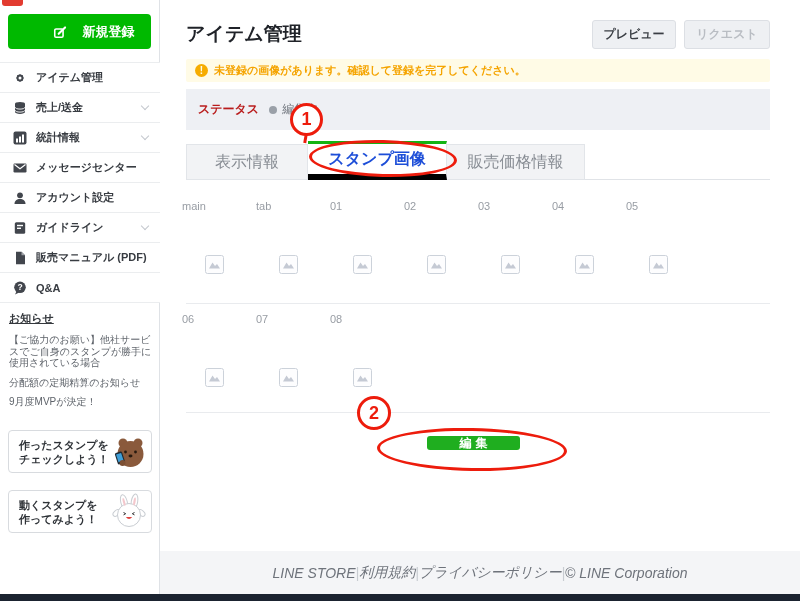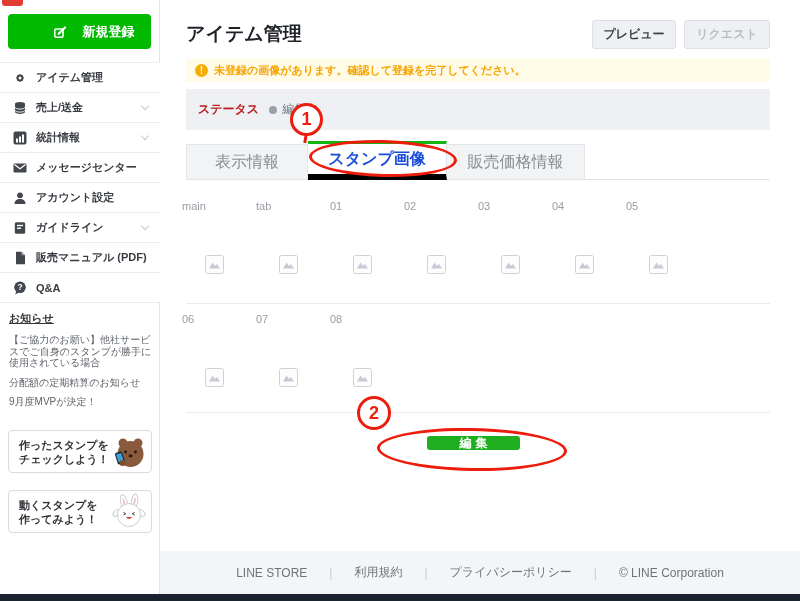--- a/index.html
+++ b/index.html
@@ -64,21 +64,21 @@
   .ph { display:block; width:19px; height:19px; margin:42px 0 0 23px; cursor:pointer; }
   .divider { position:absolute; left:186px; width:584px; height:1px; background:#e9ebee; }
   #div1 { top:303px; } #div2 { top:412px; }
 
   .edit-btn { position:absolute; left:427px; top:436px; width:93px; height:14px; background:#1fae1f; border-radius:3px;
     color:#fff; font-size:12px; font-weight:bold; display:flex; align-items:center; justify-content:center;
     letter-spacing:4px; padding-left:4px; cursor:pointer; }
 
   
   .footer { position:absolute; left:160px; top:551px; width:640px; height:43px; background:#f4f5f7; display:flex;
-    align-items:center; justify-content:center; font-size:12px; color:#6e737b; gap:22px; }
+    align-items:center; justify-content:center; font-size:14px; color:#6e737b; gap:0;font-style:italic; }
   .footer .flink { cursor:pointer; }
   .footer .sep { color:#c8ccd1; }
   .darkbar { position:absolute; left:0; top:594px; width:800px; height:7px; background:#1b2330; }
 
   
   .anno-circle { position:absolute; border:3px solid #ed1c0c; border-radius:50%; background:#fff; color:#ed1c0c;
     font-weight:bold; font-size:18px; display:flex; align-items:center; justify-content:center; z-index:6; }
   #anno1 { left:290px; top:103px; width:33px; height:33px; }
   #anno1-tail { position:absolute; left:304px; top:134px; width:3px; height:9px; background:#ed1c0c; transform:rotate(10deg); z-index:6; }
   #anno2 { left:357px; top:396px; width:34px; height:34px; }

